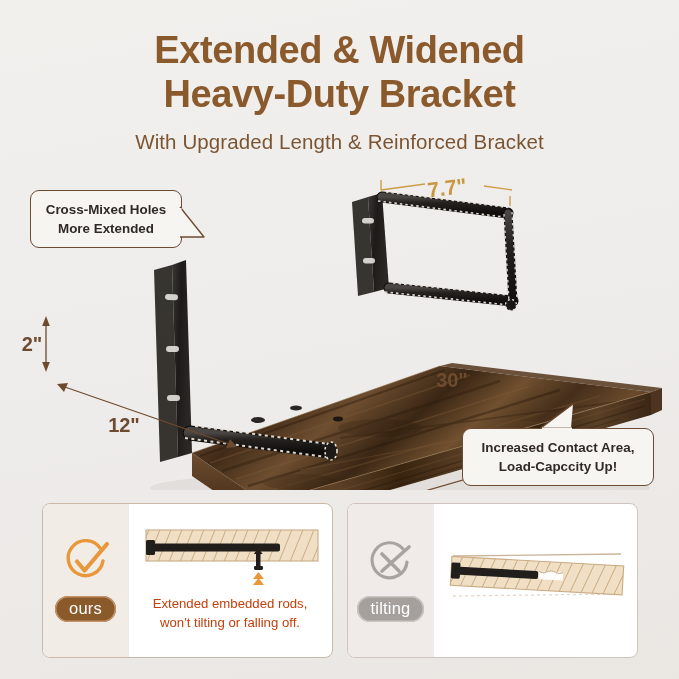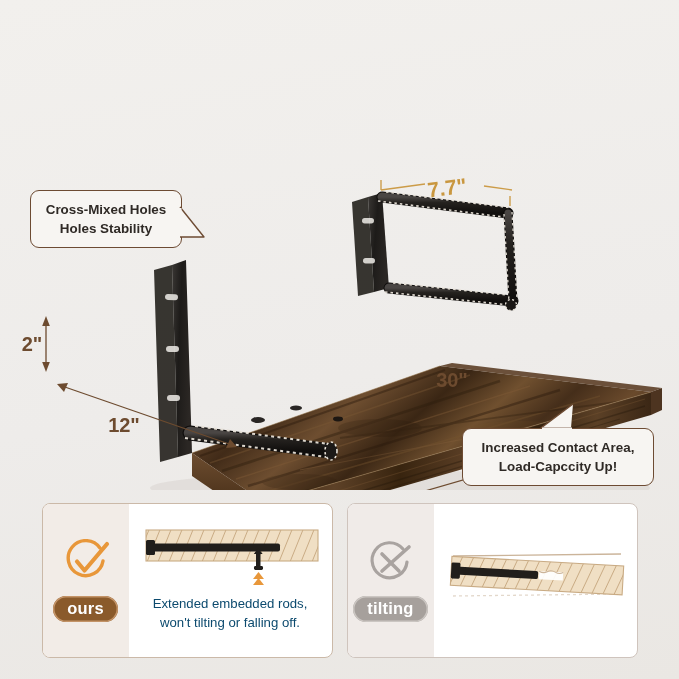--- a/index.html
+++ b/index.html
@@ -123,21 +123,21 @@
     display: flex;
     flex-direction: column;
     align-items: center;
     justify-content: center;
     padding: 4px 8px 6px;
     box-sizing: border-box;
   }
   .mark-icon svg { display: block; }
   .pill {
     font-size: 16.5px;
-    font-weight: bold;
+    font-weight: normal;
     color: #ffffff;
     padding: 3px 14px 4px;
     border-radius: 13px;
     letter-spacing: 0.2px;
     line-height: 1.12;
   }
   .pill.ours {
     background: #8a5a2b;
     box-shadow: inset 0 0 0 1.4px #b9norm;
     box-shadow: inset 0 0 0 1.5px #c49468;
@@ -145,30 +145,35 @@
   .pill.others {
     background: #a6a09c;
     box-shadow: inset 0 0 0 1.5px #cbc6c2;
   }
   .diagram { width: 100%; }
   .diagram svg { display: block; margin: 0 auto; }
   .panel-caption {
     margin-top: 7px;
     font-size: 13.2px;
     line-height: 1.42;
-    color: #0c4a6e;
+    color: #c2410c;
     text-align: center;
     white-space: pre-line;
   }
 </style>
 </head>
 <body>
 
 <div id="root">
 
+  <div class="header">
+    <div class="title-line">Extended &amp; Widened</div>
+    <div class="title-line">Heavy-Duty Bracket</div>
+    <div class="subtitle">With Upgraded Length &amp; Reinforced Bracket</div>
+  </div>
 
   <div class="stage">
     <svg width="679" height="320" viewBox="0 0 679 320" xmlns="http://www.w3.org/2000/svg">
       <defs>
         <linearGradient id="woodTop" x1="0" y1="0" x2="1" y2="0.35">
           <stop offset="0%" stop-color="#4a3220"></stop>
           <stop offset="12%" stop-color="#6b4a2e"></stop>
           <stop offset="26%" stop-color="#412b18"></stop>
           <stop offset="40%" stop-color="#6e4e30"></stop>
           <stop offset="55%" stop-color="#3a2614"></stop>
@@ -320,21 +325,21 @@
         <path d="M262,368 L626,263" stroke="#6d4b2f" stroke-width="1.2" fill="none"></path>
         <polygon points="256,370 267,372 263,362" fill="#6d4b2f"></polygon>
         <polygon points="632,261 621,259 625,269" fill="#6d4b2f"></polygon>
         <text x="452" y="217" font-family="Liberation Sans, sans-serif" font-size="20" font-weight="bold" fill="#6d4b2f" text-anchor="middle">30"</text>
       </g>
     </svg>
   </div>
 
   <div class="callout callout-1">
     <div>Cross-Mixed Holes</div>
-    <div>Holes Stability</div>
+    <div>More Extended</div>
     <span class="tail">
       <svg width="26" height="34" viewBox="0 0 26 34">
         <path d="M0,0 L24,30 L0,30" fill="#f7f5f2" stroke="#6d4b33" stroke-width="1.4" stroke-linejoin="round"></path>
         <path d="M0,1 L0,29" stroke="#f7f5f2" stroke-width="3"></path>
       </svg>
     </span>
   </div>
 
   <div class="callout callout-2">
     <div>Increased Contact Area,</div>

